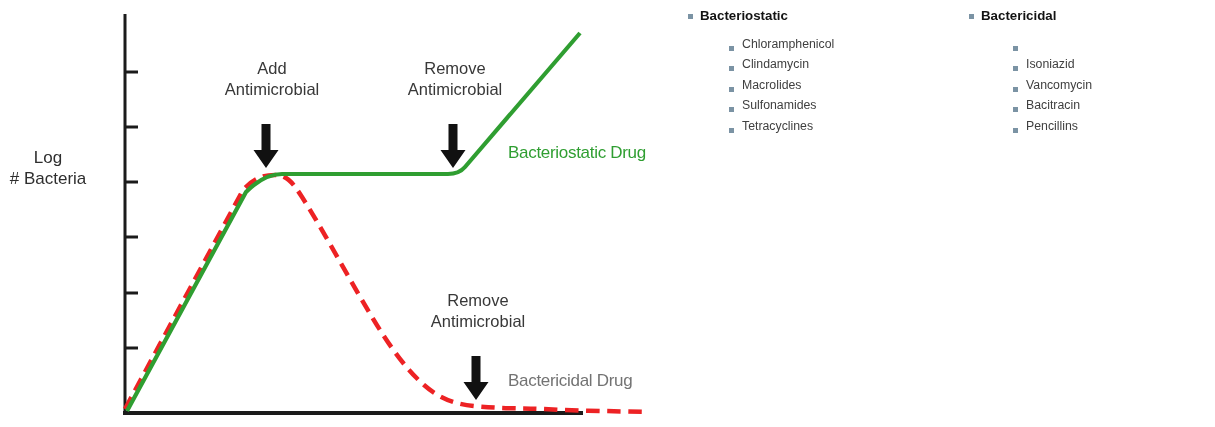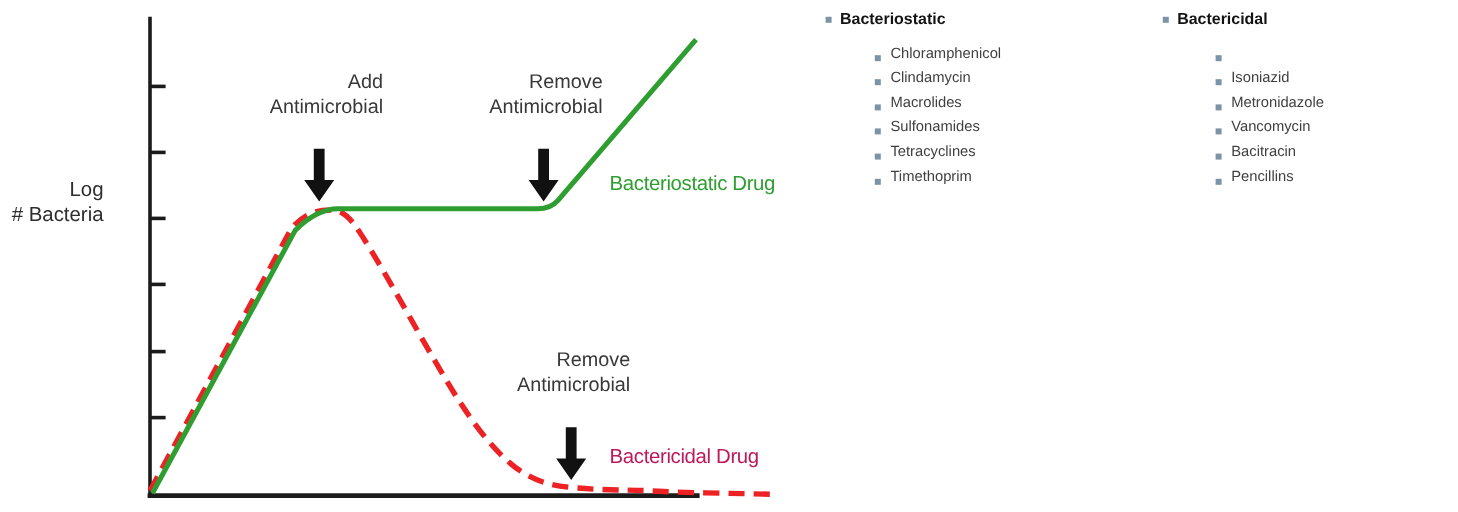--- a/index.html
+++ b/index.html
@@ -4,29 +4,29 @@
 <style>
   html,body{margin:0;padding:0}
   body{
     width:1215px;height:427px;position:relative;background:#ffffff;
     font-family:"Liberation Sans",sans-serif;overflow:hidden;
   }
   
   .chart{position:absolute;left:0;top:0;width:660px;height:427px}
   .chart svg{position:absolute;left:0;top:0}
   .glabel{
-    position:absolute;transform:translateX(-50%);text-align:right;
+    position:absolute;transform:translateX(-50%);text-align:center;
     white-space:pre-line;font-size:16.5px;line-height:1.26;color:#383838;font-weight:500;
   }
   .ylab{font-size:17px;color:#2e2e2e}
   .curve-label{
     position:absolute;font-weight:400;font-size:17px;letter-spacing:-0.3px;white-space:nowrap;
   }
   .curve-label.green{color:#2f9e31}
-  .curve-label.red{color:#be185d}
+  .curve-label.red{color:#737373}
   
   .list{position:absolute;top:8px}
   .list-header{
     display:flex;align-items:center;gap:7px;padding-left:4px;
     font-weight:700;font-size:13.3px;color:#131313;line-height:16px;white-space:nowrap;
   }
   .list ul{list-style:none;margin:6px 0 0 0;padding:0}
   .li{
     display:flex;align-items:flex-end;gap:8px;height:20.6px;
     font-size:12.3px;color:#3f3f3f;white-space:nowrap;
@@ -96,46 +96,38 @@
         <span>Macrolides</span>
       </li>
     <li class="li">
         <span class="bullet"></span>
         <span>Sulfonamides</span>
       </li>
     <li class="li">
         <span class="bullet"></span>
         <span>Tetracyclines</span>
       </li>
-    <li class="li">
-        <span class="bullet"></span>
-        <span>Timethoprim</span>
-      </li>
   </ul>
 </div>
 
 <div class="list l2">
   <div class="list-header">
     <span class="bullet"></span>
     <span>Bactericidal</span>
   </div>
   <ul>
     <li class="li">
         <span class="bullet"></span>
       </li>
     <li class="li">
         <span class="bullet"></span>
         <span>Isoniazid</span>
       </li>
     <li class="li">
         <span class="bullet"></span>
-        <span>Metronidazole</span>
-      </li>
-    <li class="li">
-        <span class="bullet"></span>
         <span>Vancomycin</span>
       </li>
     <li class="li">
         <span class="bullet"></span>
         <span>Bacitracin</span>
       </li>
     <li class="li">
         <span class="bullet"></span>
         <span>Pencillins</span>
       </li>

